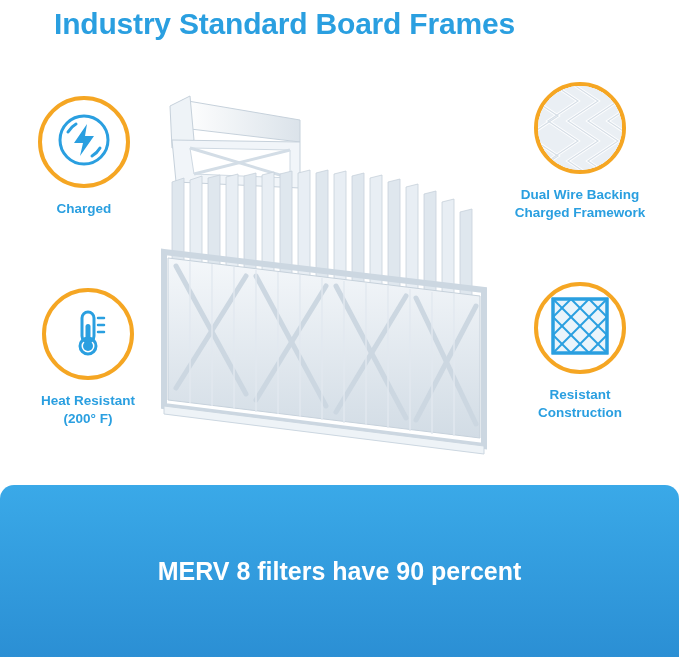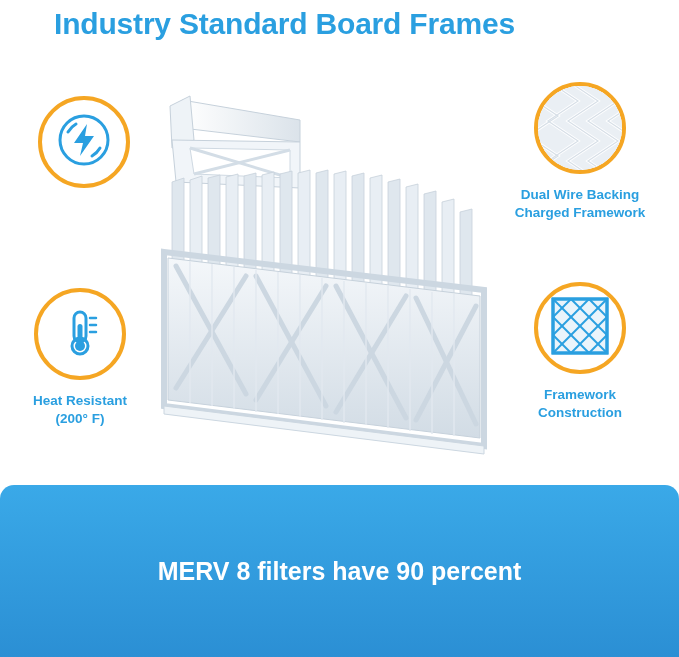--- a/index.html
+++ b/index.html
@@ -58,21 +58,21 @@
   }
   .feature .caption {
     margin-top: 12px;
     font-size: 13.5px;
     font-weight: bold;
     color: #2a9fe0;
     line-height: 18px;
   }
 
   .f-left1 { left: 4px; top: 96px; }
-  .f-left2 { left: 0; top: 288px; }
+  .f-left2 { left: 8px; top: 288px; }
   .f-right1 { left: 500px; top: 82px; }
   .f-right2 { left: 500px; top: 282px; }
 
   
   .mesh-bg {
     width: 100%;
     height: 100%;
     background: #e9eef3;
   }
 
@@ -205,20 +205,21 @@
       <span>
         <svg width="56" height="56" viewBox="0 0 56 56" xmlns="http://www.w3.org/2000/svg">
           <circle cx="28" cy="28" r="24" fill="none" stroke="#2a9fe0" stroke-width="3"></circle>
           <path d="M31 12 L18 31 H27 L24 44 L38 24 H29 Z" fill="#2a9fe0"></path>
           <path d="M12 20 A22 22 0 0 1 20 12" fill="none" stroke="#2a9fe0" stroke-width="3" stroke-linecap="round"></path>
           <path d="M44 36 A22 22 0 0 1 36 44" fill="none" stroke="#2a9fe0" stroke-width="3" stroke-linecap="round"></path>
         </svg>
       </span>
     </div>
     <div class="caption">
+      <div>Charged</div>
     </div>
   </div>
 
   <div class="feature f-left2">
     <div class="circle">
       <span>
         <svg width="56" height="56" viewBox="0 0 56 56" xmlns="http://www.w3.org/2000/svg">
           <rect x="22" y="8" width="12" height="30" rx="6" fill="none" stroke="#2a9fe0" stroke-width="3"></rect>
           <circle cx="28" cy="42" r="8" fill="none" stroke="#2a9fe0" stroke-width="3"></circle>
           <rect x="25.5" y="20" width="5" height="20" rx="2.5" fill="#2a9fe0"></rect>
@@ -279,21 +280,21 @@
             <line x1="4" y1="22" x2="40" y2="58"></line>
             <line x1="4" y1="4" x2="58" y2="58"></line>
             <line x1="22" y1="4" x2="58" y2="40"></line>
             <line x1="40" y1="4" x2="58" y2="22"></line>
           </g>
           <rect x="4" y="4" width="54" height="54" fill="none" stroke="#2a9fe0" stroke-width="3"></rect>
         </svg>
       </span>
     </div>
     <div class="caption">
-      <div>Framework</div>
+      <div>Resistant</div>
       <div>Construction</div>
     </div>
   </div>
 
   <div class="banner">
     <div class="line">MERV 8 filters have 90 percent</div>
   </div>
 
 </div>
 

